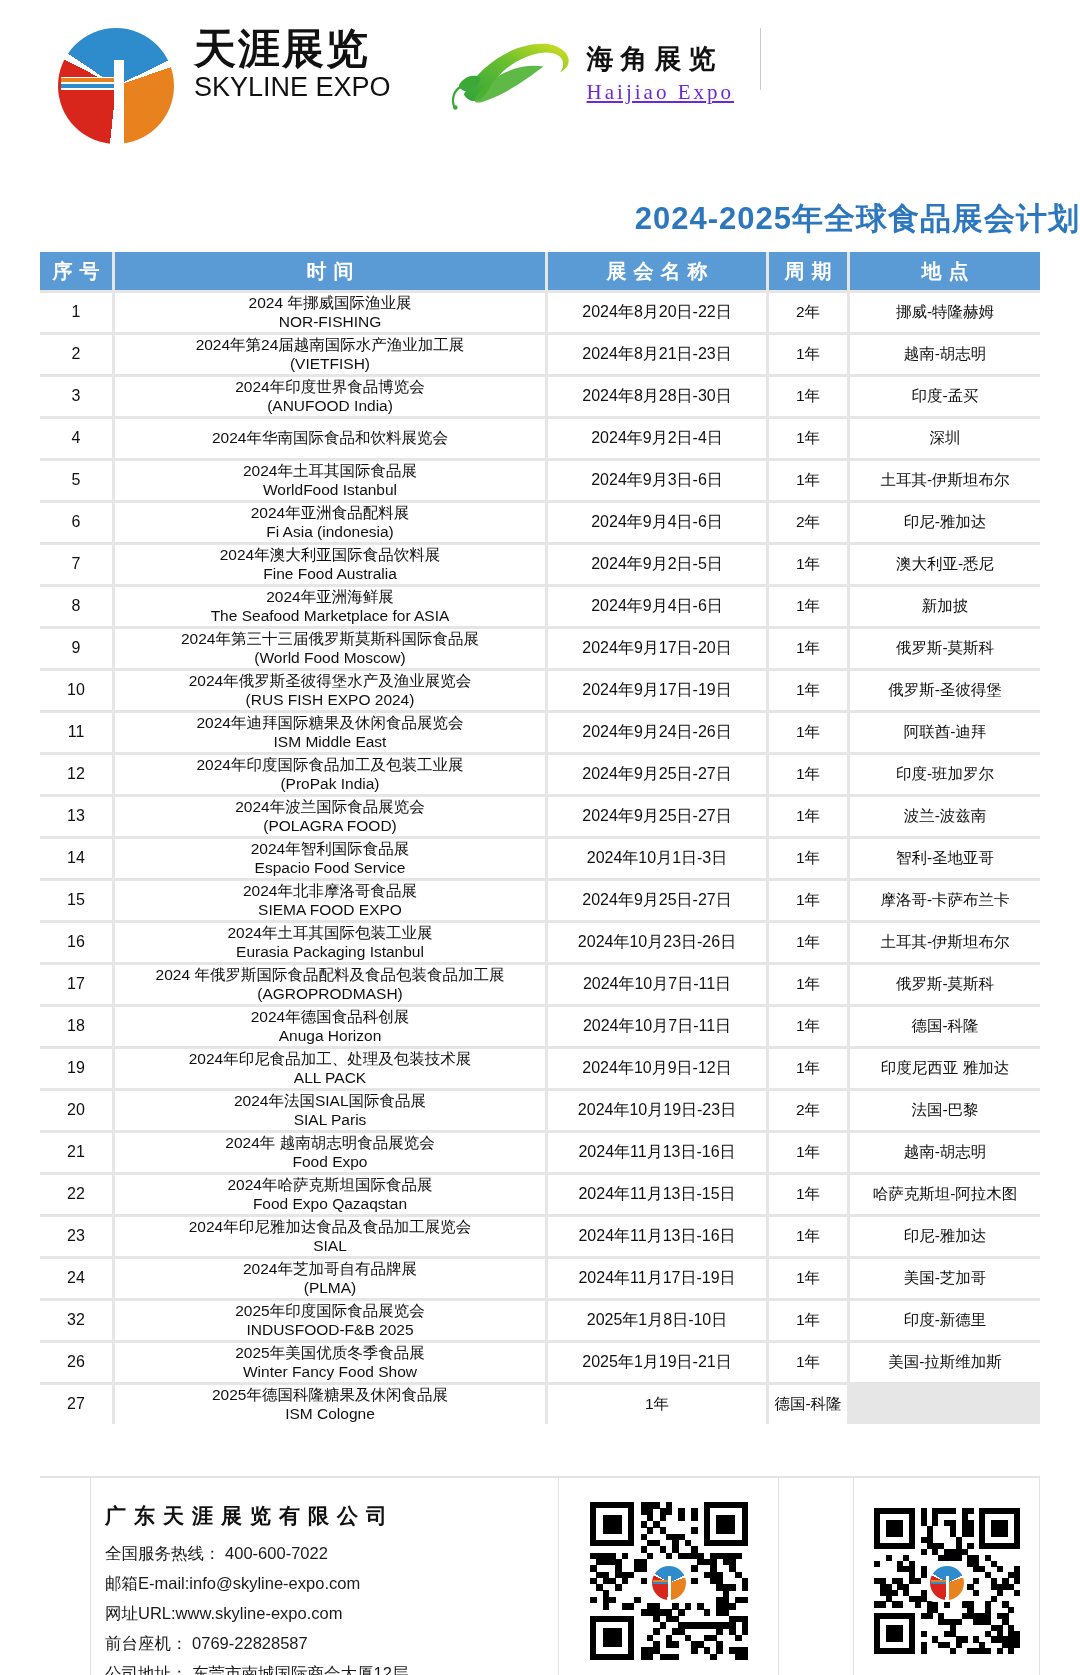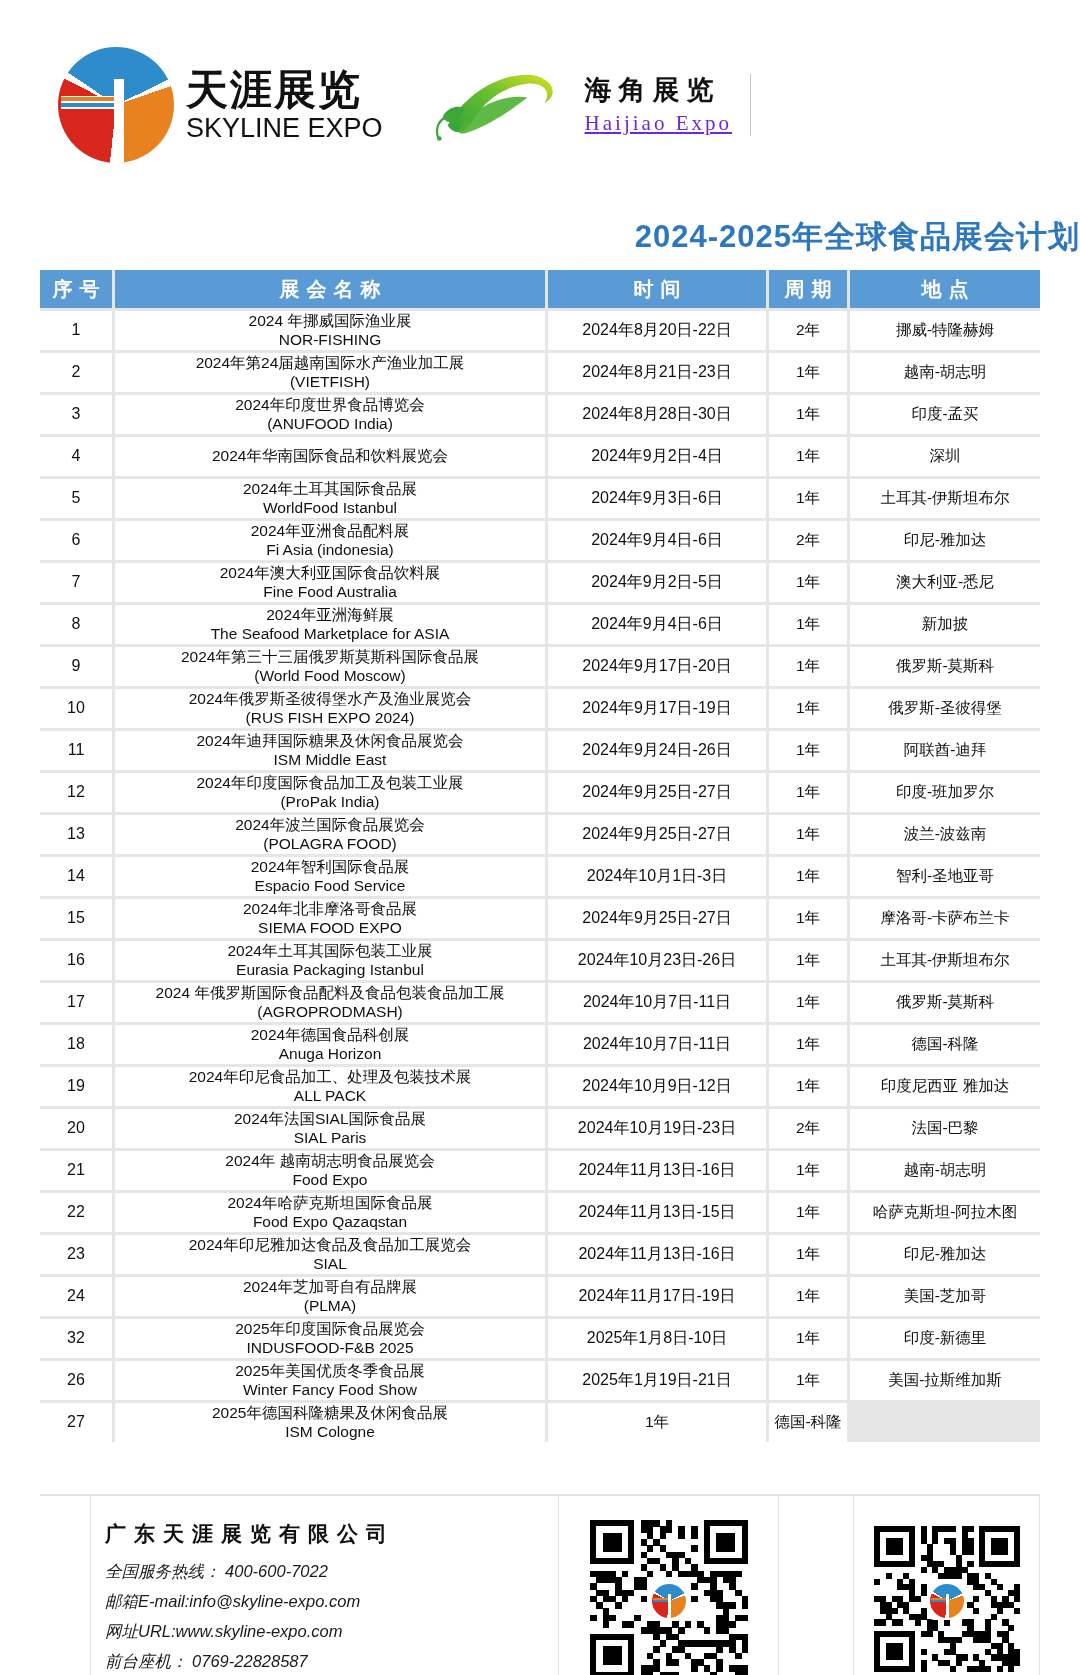--- a/index.html
+++ b/index.html
@@ -1,30 +1,30 @@
 <!DOCTYPE html>
 <html><head>
 <meta charset="utf-8">
 <style>
   html,body{margin:0;padding:0;background:#ffffff;}
   body{width:1080px;height:1675px;font-family:"Liberation Sans","DejaVu Sans",sans-serif;color:#1a1a1a;overflow:hidden;position:relative;}
 
   
-  .brandbar{display:flex;align-items:center;padding:46px 0 0 58px;height:118px;}
+  .brandbar{display:flex;align-items:flex-start;padding:28px 0 0 58px;height:118px;gap:8px;}
   .pie{position:relative;border-radius:50%;
     background:conic-gradient(#2E8CCC 0 64deg,#fff 64deg 71deg,#E8821E 71deg 179deg,#fff 179deg 186deg,#D8261C 186deg 297deg,#fff 297deg 304deg,#2E8CCC 304deg 360deg);}
   .pie::before{content:'';position:absolute;left:48%;top:28%;width:9%;height:72%;background:#fff;}
   .pie::after{content:'';position:absolute;left:3%;top:42%;width:45%;height:16%;
     background:linear-gradient(to bottom,#fff 0 8%,#E8821E 8% 28%,#fff 28% 40%,#2E8CCC 40% 62%,#fff 62% 74%,#D8261C 74% 100%);}
   .pie-lg{width:116px;height:116px;}
   .skyline-text{margin-left:12px;line-height:1;}
   .skyline-cn{font-size:42px;font-weight:bold;color:#111;letter-spacing:2px;}
   .skyline-en{font-size:27px;color:#111;margin-top:4px;letter-spacing:0;font-stretch:condensed;}
   .haijiao{display:flex;align-items:center;margin-left:48px;}
-  .haijiao-text{margin-left:24px;line-height:1;}
+  .haijiao-text{margin-left:10px;line-height:1;}
   .haijiao-cn{font-size:27px;font-weight:bold;letter-spacing:7px;color:#111;}
   .haijiao-en{font-family:"Liberation Serif","DejaVu Serif",serif;font-size:21px;letter-spacing:3px;color:#6d28d9;margin-top:9px;text-decoration:underline;}
   .header-divider{width:1px;height:62px;background:#c9c9c9;margin-left:18px;}
 
   
   .doc-title{text-align:right;font-size:31px;font-weight:bold;color:#2C77BD;margin-top:52px;letter-spacing:1px;}
 
   
   .extable{margin:12px 40px 0 40px;width:1000px;display:grid;
     grid-template-columns:72px 430px 218px 78px 190px;
@@ -39,21 +39,21 @@
 
   
   .foot{margin:52px 40px 0 40px;width:1000px;height:202px;display:grid;
     grid-template-columns:50px 468px 220px 75px 187px;
     border-top:2px solid #e3e3e3;border-bottom:2px solid #e3e3e3;box-sizing:border-box;}
   .fcell{border-left:1px solid #e3e3e3;box-sizing:border-box;display:flex;align-items:center;justify-content:center;}
   .fcell:first-child{border-left:none;}
   .fcell:last-child{border-right:1px solid #e3e3e3;}
   .finfo{display:block;padding:24px 0 0 14px;}
   .company{font-size:21px;font-weight:bold;letter-spacing:8px;color:#111;margin-bottom:8px;}
-  .fline{font-size:16.5px;line-height:30px;color:#1a1a1a;font-style:italic;}
+  .fline{font-size:16.5px;line-height:30px;color:#1a1a1a;}
   .qr-wrap{position:relative;background:#fff;padding:8px;}
   .qr-logo{position:absolute;left:50%;top:50%;transform:translate(-50%,-50%);
     background:#fff;border-radius:6px;padding:2px;}
   .pie-sm{width:34px;height:34px;}
 </style>
 </head>
 <body>
 
 <div class="brandbar">
   <div class="pie pie-lg"></div>
@@ -81,22 +81,22 @@
       <div class="haijiao-en">Haijiao Expo</div>
     </div>
   </div>
   <div class="header-divider"></div>
 </div>
 
 <div class="doc-title">2024-2025年全球食品展会计划</div>
 
 <div class="extable" id="exTable">
   <div class="cell hcell">序号</div>
+  <div class="cell hcell">时间</div>
   <div class="cell hcell">展会名称</div>
-  <div class="cell hcell">时间</div>
   <div class="cell hcell">周期</div>
   <div class="cell hcell">地点</div>
 <div class="cell c-no">1</div>
     <div class="cell c-name">
       <div class="name-cn">2024 年挪威国际渔业展</div>
       <div class="name-en">NOR-FISHING</div>
     </div>
     <div class="cell c-date">2024年8月20日-22日</div>
     <div class="cell c-cycle">2年</div>
     <div class="cell c-loc">挪威-特隆赫姆</div>

